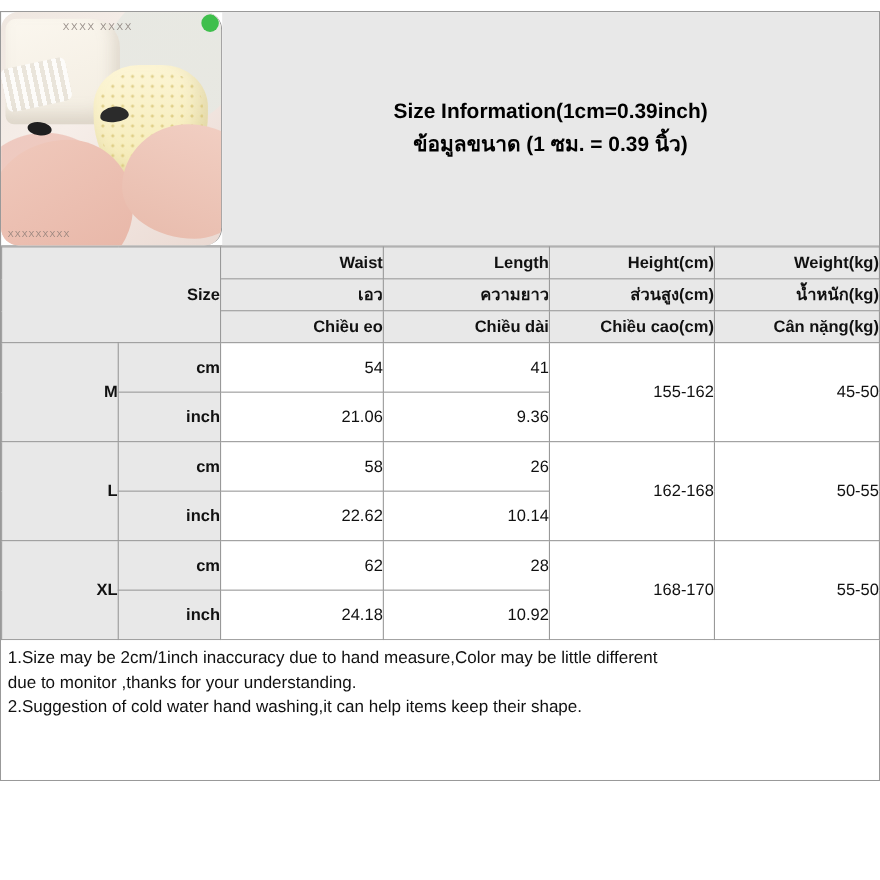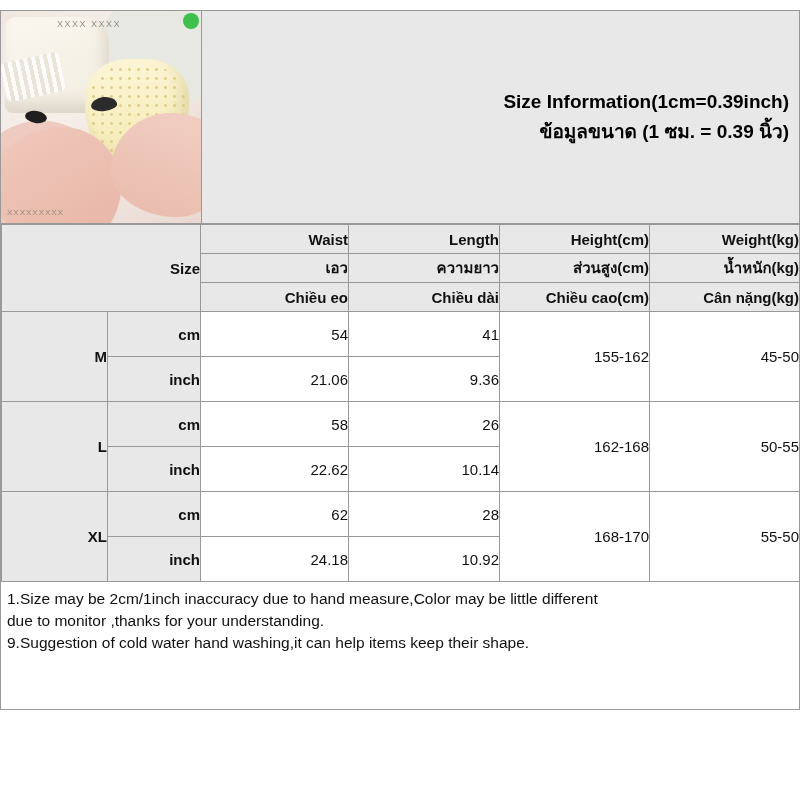--- a/index.html
+++ b/index.html
@@ -38,20 +38,21 @@
     flex-direction: row;
     height: 212px;
     border-bottom: 1px solid #999999;
   }
   .photo-cell {
     width: 200px;
     border-right: 1px solid #999999;
     position: relative;
     overflow: hidden;
     background: #f3e9e4;
+    border-radius: 16px;
   }
   .photo {
     position: absolute;
     inset: 0;
     background:
       radial-gradient(circle at 20% 85%, rgba(238,200,190,0.95) 0 70px, rgba(0,0,0,0) 71px),
       radial-gradient(circle at 78% 20%, rgba(231,232,226,0.95) 0 60px, rgba(0,0,0,0) 61px),
       linear-gradient(135deg, #efe7e0 0%, #f6eee9 40%, #ead9d2 100%);
   }
   .photo .garment-a {
@@ -140,21 +141,21 @@
     width: 16px; height: 16px;
     border-radius: 50%;
     background: #3fbf4c;
   }
 
   .title-cell {
     flex: 1;
     background: #e8e8e8;
     display: flex;
     flex-direction: column;
-    align-items: flex-end;
+    align-items: center;
     justify-content: center;
     gap: 6px;
     padding: 0 10px;
     box-sizing: border-box;
   }
   .title-line {
     font-size: 19px;
     font-weight: bold;
     color: #000;
     text-align: center;
@@ -315,17 +316,17 @@
           <td class="unit-cell">inch</td>
           <td class="val">24.18</td>
           <td class="val">10.92</td>
         </tr>
       </tbody>
     </table>
 
     <div class="attention">
       <p>1.Size may be 2cm/1inch inaccuracy due to hand measure,Color may be little different</p>
       <p>due to monitor ,thanks for your understanding.</p>
-      <p>9.Suggestion of cold water hand washing,it can help items keep their shape.</p>
+      <p>2.Suggestion of cold water hand washing,it can help items keep their shape.</p>
     </div>
 
   </div>
 </div>
 
 </body></html>

